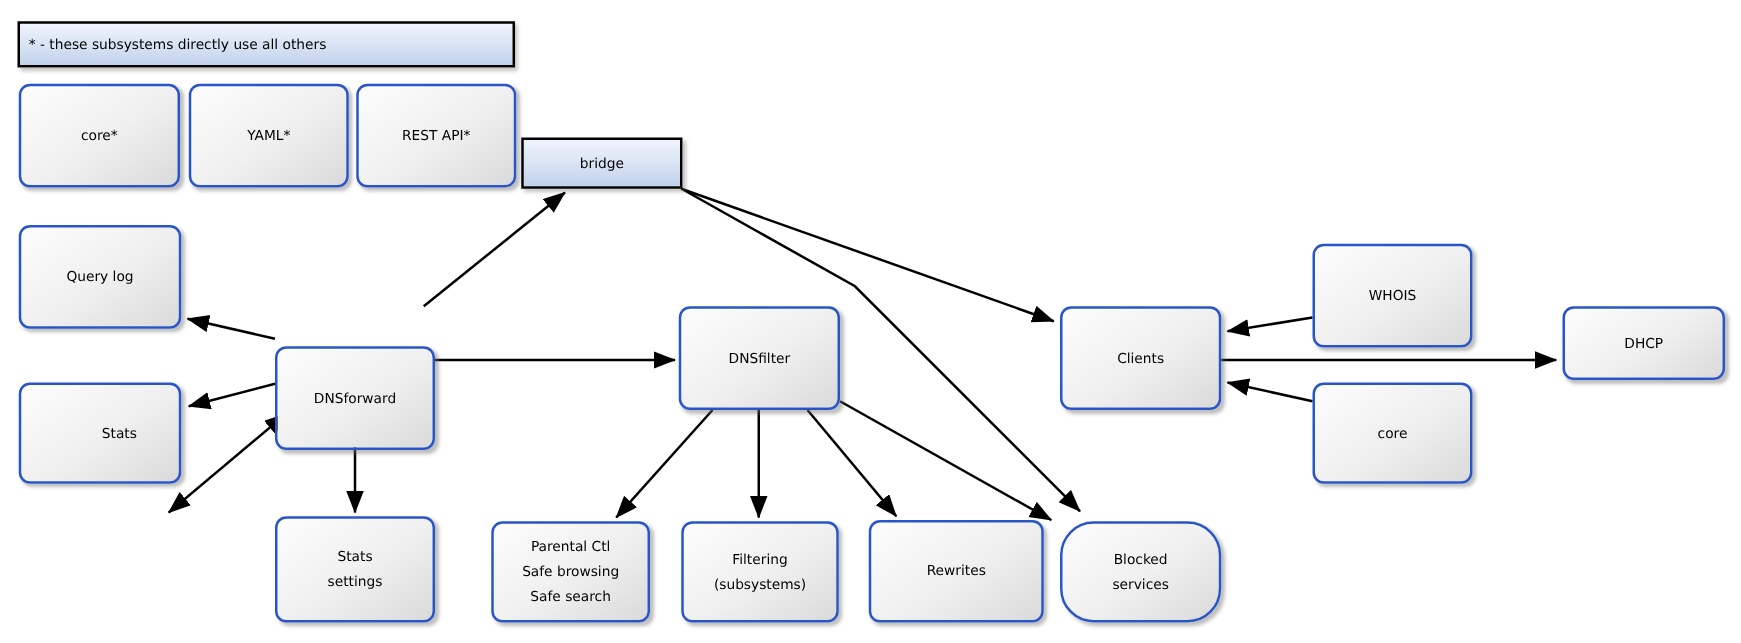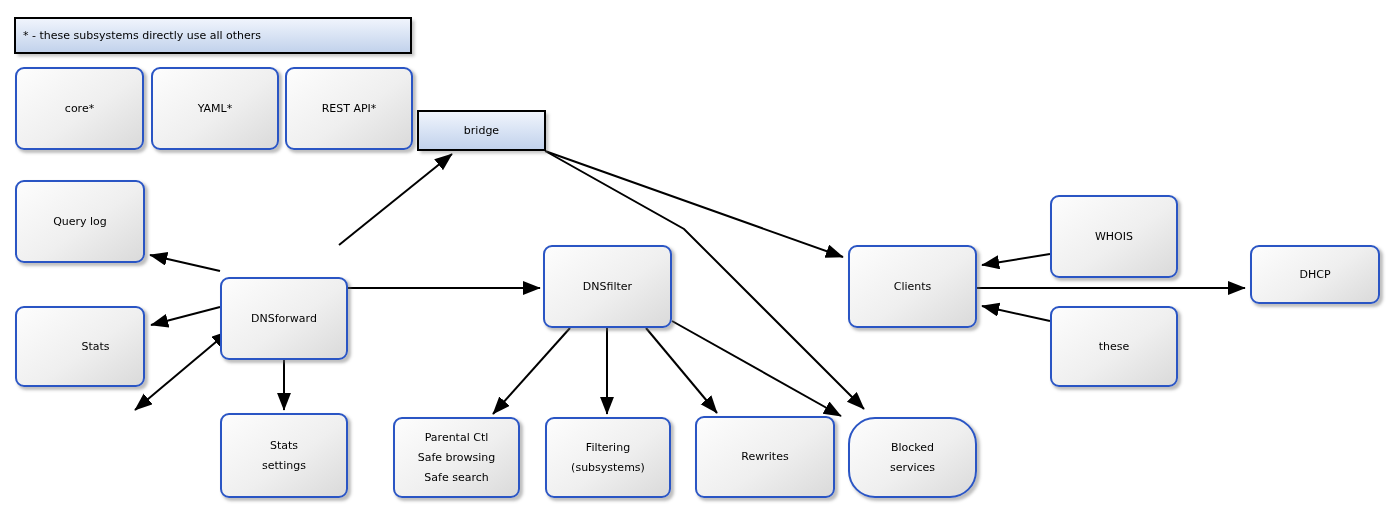--- a/index.html
+++ b/index.html
@@ -119,16 +119,16 @@
 Safe browsing
 Safe search</div>
   <div id="n-filtering" class="node grey">Filtering
 (subsystems)</div>
   <div id="n-rewrites" class="node grey">Rewrites</div>
   <div id="n-blocked" class="node grey">Blocked
 services</div>
 
   <div id="n-clients" class="node grey">Clients</div>
   <div id="n-whois" class="node grey">WHOIS</div>
-  <div id="n-rdns" class="node grey">these</div>
+  <div id="n-rdns" class="node grey">core</div>
   <div id="n-dhcp" class="node grey">DHCP</div>
 
 </div>
 
 </body></html>

